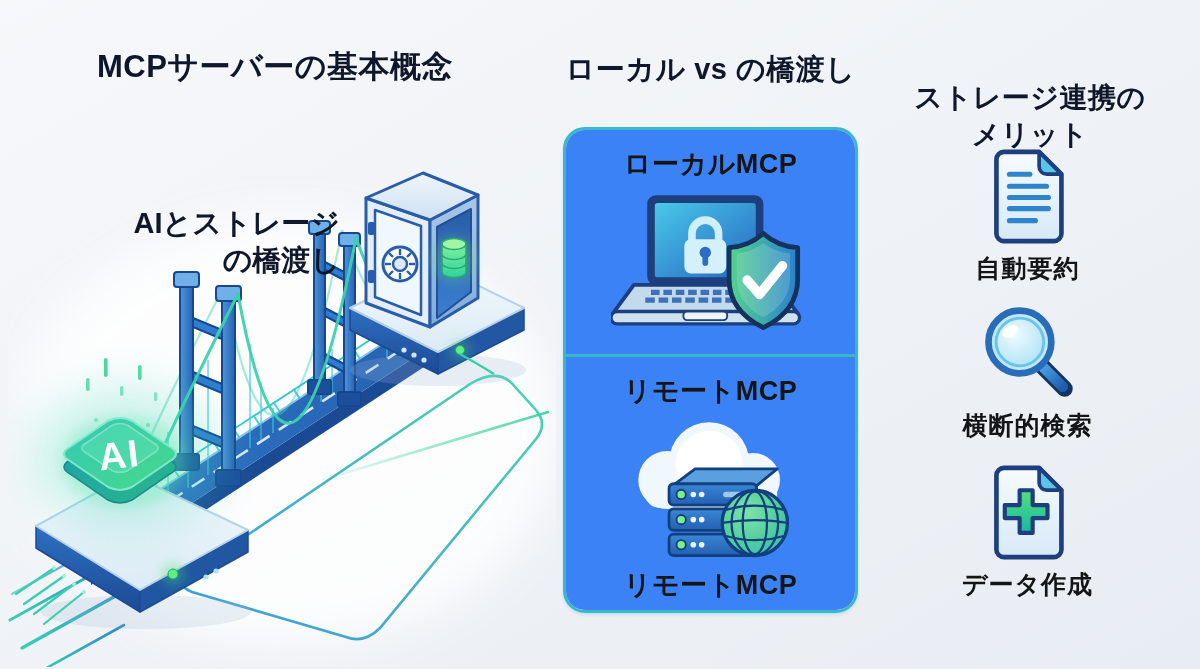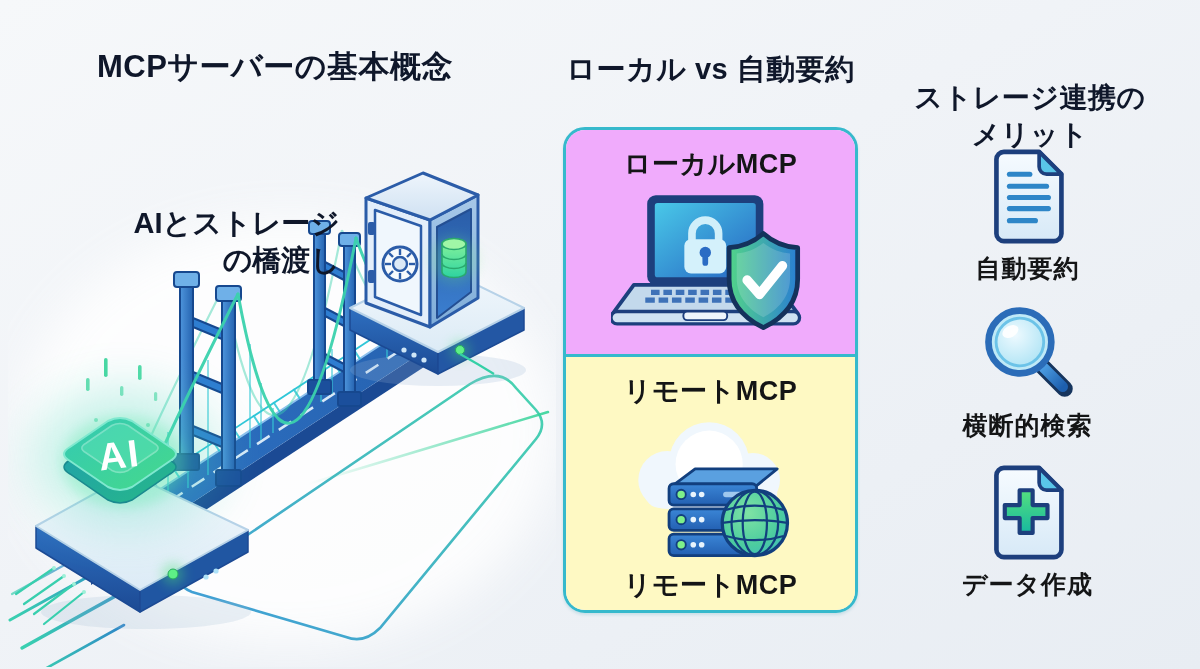--- a/index.html
+++ b/index.html
@@ -23,22 +23,22 @@
   #illustration{position:absolute;left:8px;top:122px;width:548px;height:545px;z-index:1;}
 
   
   #compare-card{
     position:absolute;left:563px;top:127px;width:295px;height:486px;
     border:3px solid #36b9cc;border-radius:22px;overflow:hidden;
     box-shadow:0 2px 3px rgba(40,150,170,.18);
     display:flex;flex-direction:column;box-sizing:border-box;
   }
   .card-half{flex:0 0 auto;display:flex;flex-direction:column;align-items:center;}
-  #card-local{height:224px;background:#f0abfc;}
-  #card-remote{height:256px;background:#fef9c3;border-top:3px solid #36b9cc;flex:1;}
+  #card-local{height:224px;background:#3b82f6;}
+  #card-remote{height:256px;background:#3b82f6;border-top:3px solid #36b9cc;flex:1;}
   .card-title{font-size:27px;font-weight:800;color:#141516;margin-top:16px;letter-spacing:.5px;}
   #card-local .icon-wrap{margin-top:6px;}
   #card-remote .icon-wrap{margin-top:2px;}
   .card-caption{font-size:27px;font-weight:800;color:#141516;margin-top:0px;letter-spacing:.5px;}
 
   
   #benefits{position:absolute;left:880px;top:130px;width:295px;height:520px;}
   .benefit{position:absolute;left:0;width:295px;display:flex;flex-direction:column;align-items:center;}
   .benefit .label{font-size:25px;font-weight:800;color:#141516;margin-top:7px;letter-spacing:1px;}
   #benefit-0{top:18px;}
@@ -273,21 +273,21 @@
       <rect x="96" y="236" width="3.6" height="19" rx="1.8" opacity=".9"></rect>
       <rect x="112" y="264" width="3.4" height="10" rx="1.7" opacity=".6"></rect>
       <rect x="130" y="243" width="3.6" height="15" rx="1.8" opacity=".85"></rect>
       <rect x="146" y="270" width="3.2" height="9" rx="1.6" opacity=".55"></rect>
       <circle cx="88" cy="298" r="2" opacity=".5"></circle>
         <circle cx="140" cy="303" r="2" opacity=".5"></circle>
     </g>
   </g>
 </svg>
 
-<div id="middle-title" class="sec-title">ローカル vs 自動要約</div>
+<div id="middle-title" class="sec-title">ローカル vs の橋渡し</div>
 
 <div id="compare-card">
   <div id="card-local" class="card-half">
     <div class="card-title">ローカルMCP</div>
     <div class="icon-wrap">
       <svg width="200" height="148" viewBox="0 0 210 152">
         <defs>
           <linearGradient id="scrGrad" x1="0" y1="0" x2="1" y2="1">
             <stop offset="0" stop-color="#49c8e8"></stop>
               <stop offset="1" stop-color="#2665c2"></stop>

